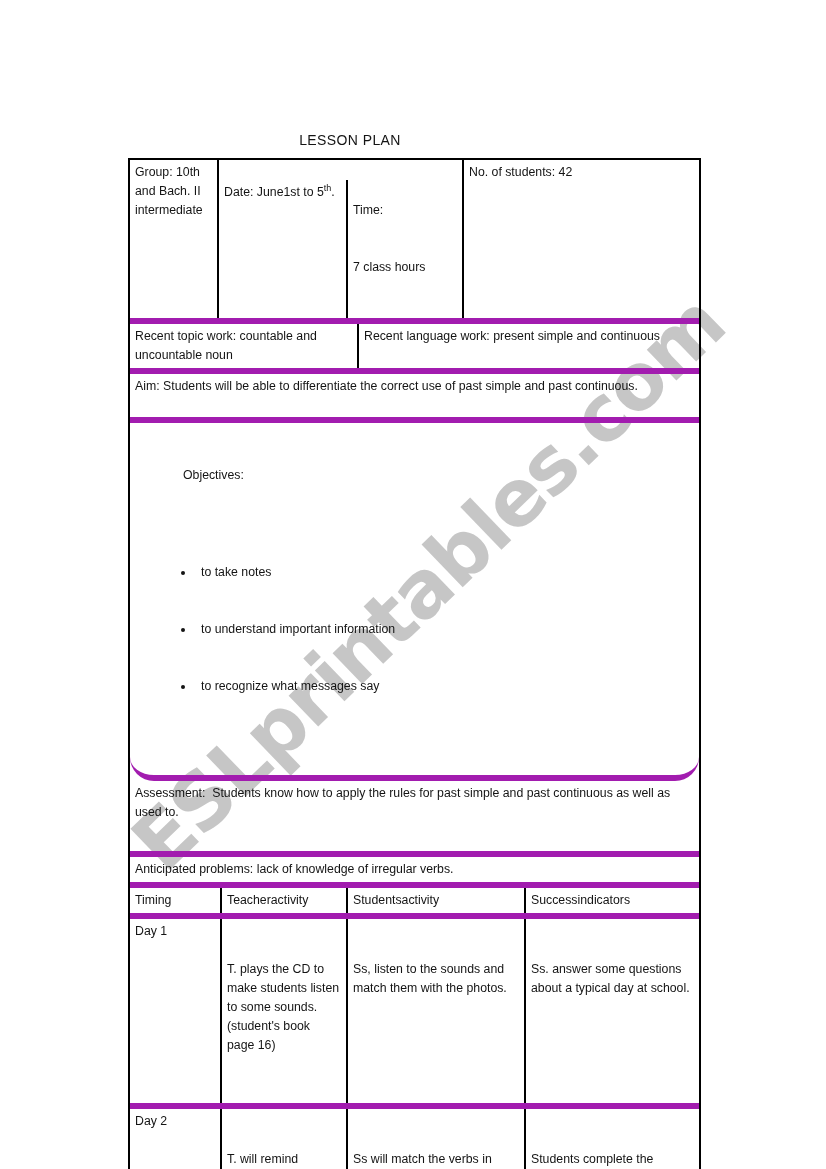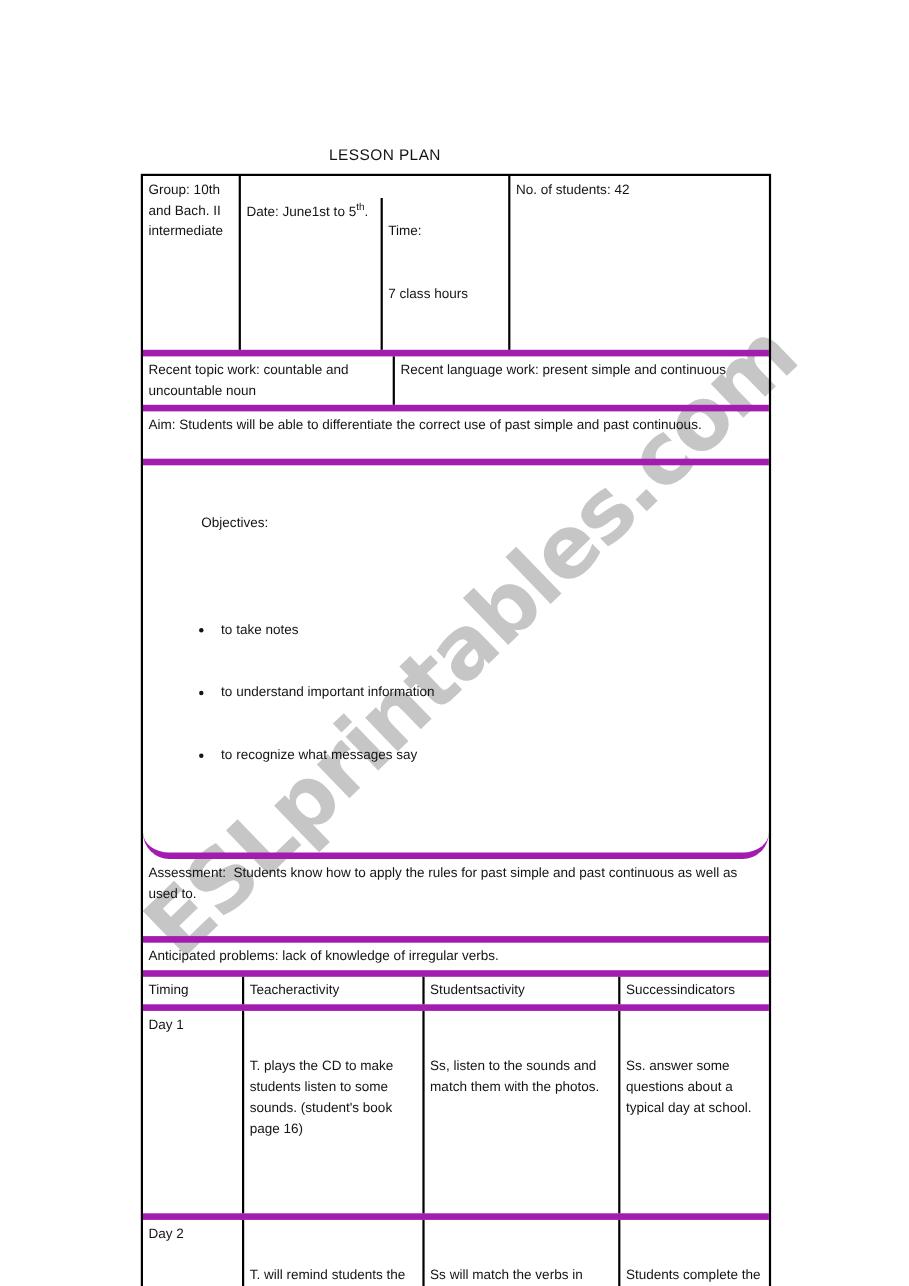--- a/index.html
+++ b/index.html
@@ -32,21 +32,21 @@
   .cell:last-child { border-right:none; }
   .r1 { min-height:68px; }
   .r1 .c1 { width:89px; } .r1 .c2 { width:129px;margin-top:20px; } .r1 .c3 { width:116px; } .r1 .c4 { flex:1; }
   .r2 { min-height:45px; }
   .r2 .c1 { width:229px; } .r2 .c2 { flex:1; }
   .r3 { min-height:49px; }
   .r4 { min-height:91px;border-radius:24px; }
   .r5 { min-height:76px; }
   .r6 { min-height:28px; }
   .r7 { min-height:28px; }
-  .grid .c1 { width:92px; } .grid .c2 { width:164px; } .grid .c3 { width:178px; } .grid .c4 { flex:1; }
+  .grid .c1 { width:92px; } .grid .c2 { width:126px; } .grid .c3 { width:178px; } .grid .c4 { flex:1; }
   .r8 { min-height:190px;justify-content:flex-end; }
   .r9 { min-height:279px; }
   .full { width:100%; }
   .obj-head { margin:2px 0 0 48px; }
   .obj-list { margin:2px 0 0 0; padding-left:60px; }
   .obj-list li { padding-left:6px; }
   p.para { margin:0; }
   .mt10 { margin-top:10px; }
   .mb10 { margin-bottom:10px; }
   .mb19 { margin-bottom:19px; }

